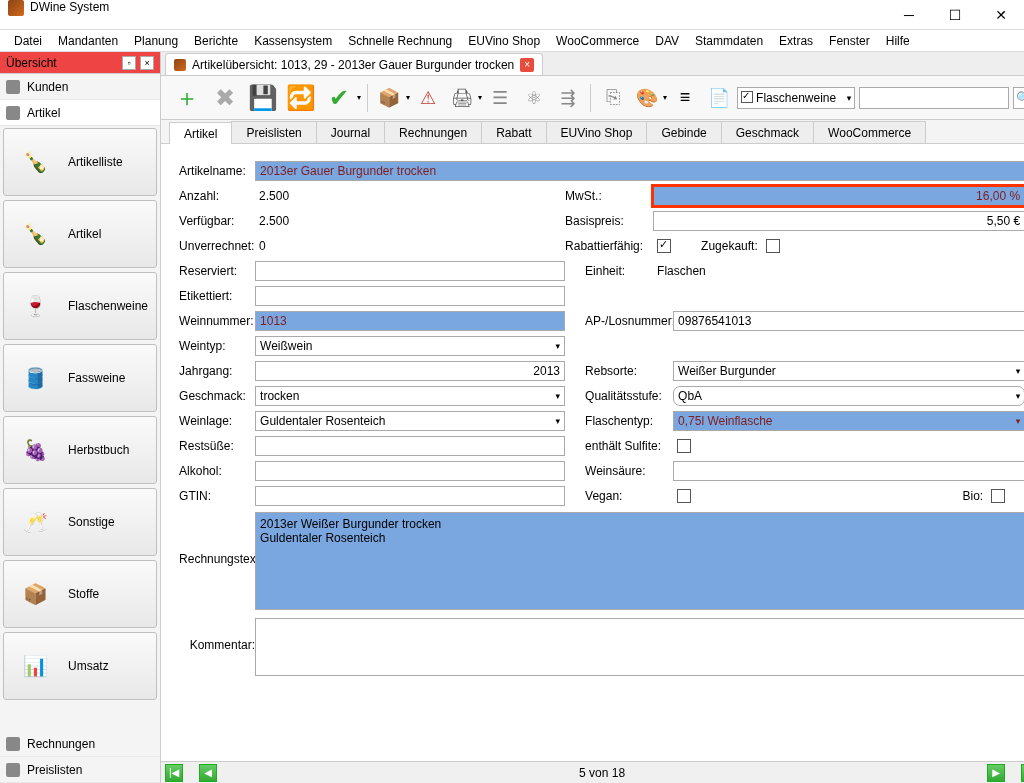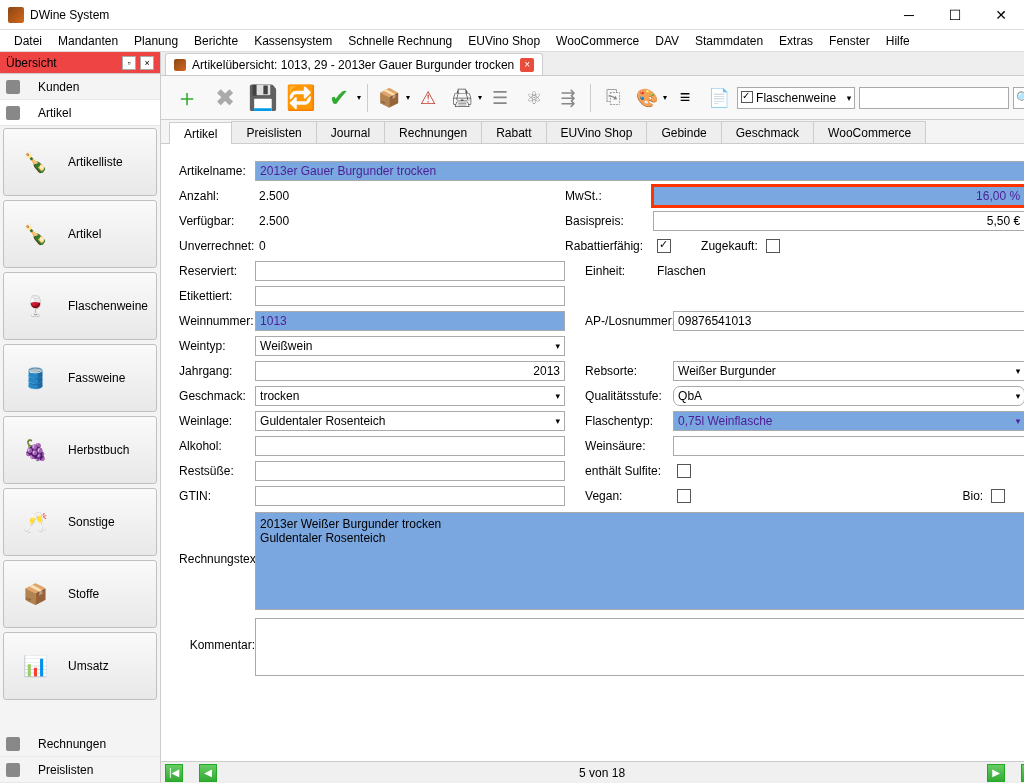--- a/index.html
+++ b/index.html
@@ -1,32 +1,32 @@
 <!DOCTYPE html>
 <html><head>
 <meta charset="utf-8">
 <style>
 * { box-sizing: border-box; font-family: "Segoe UI", Tahoma, sans-serif; font-size: 12px; }
 body { margin: 0; background: #f0f0f0; width: 1024px; height: 783px; overflow: hidden; }
 
-.titlebar { height: 30px; background: #fff; display: flex; align-items: center; padding: 0 0 0 8px; border-bottom: 1px solid #ddd; }
+.titlebar { height: 30px; background: #fff; display: flex; padding: 0 0 0 8px; border-bottom: 1px solid #ddd; }
 .titlebar .icon { width: 16px; height: 16px; margin-right: 6px; background: linear-gradient(135deg,#8b4513,#d2691e); border-radius:2px; }
 .titlebar .title { flex: 1; }
 .titlebar .btn { width: 46px; height: 30px; display:flex; align-items:center; justify-content:center; font-size:14px; }
 
 .menubar { height: 22px; background:#fff; display:flex; align-items:center; padding:0 6px; border-bottom:1px solid #ddd; gap:0; }
 .menubar span { padding:2px 8px; cursor:default; }
 
 .mainrow { display:flex; height: calc(783px - 30px - 22px); }
 
 .sidebar { width: 172px; background:#f4f4f4; border-right:1px solid #ccc; display:flex; flex-direction:column; }
 .sb-header { height:22px; background:#ef4444; border-bottom:1px solid #ccc; display:flex; align-items:center; padding:0 6px; font-weight:400; }
 .sb-header .sp { margin-left:auto; display:flex; gap:4px;}
 .sb-smallbtn{width:14px;height:14px;border:1px solid #aaa;background:#fff;font-size:9px;display:flex;align-items:center;justify-content:center;}
-.sb-item { height:26px; display:flex; align-items:center; padding:0 6px; gap:18px; border-bottom:1px solid #e8e8e8; cursor:default;}
+.sb-item { height:26px; display:flex; align-items:center; padding:0 6px; gap:7px; border-bottom:1px solid #e8e8e8; cursor:default;}
 .sb-item.sel { background:#fff; }
 .sb-item .ic{width:14px;height:14px;background:#888;border-radius:2px;}
 .sb-big { height:68px; display:flex; align-items:center; gap:8px; padding:0 8px; margin:2px 3px; background:linear-gradient(#fafafa,#e8e8e8); border:1px solid #c0c0c0; border-radius:3px; cursor:default;}
 .sb-bigicon{width:48px;height:48px;border-radius:4px;display:flex;align-items:center;justify-content:center;font-size:20px;}
 .sb-spacer{flex:1;}
 
 .content { flex:1; display:flex; flex-direction:column; background:#fff; }
 
 .doctab { height:24px; background:#eee; border-bottom:1px solid #ccc; display:flex; align-items:flex-end; padding-left:4px;}
 .doctab .tab{height:22px;background:#fff;border:1px solid #ccc;border-bottom:none;padding:0 8px;display:flex;align-items:center;gap:6px;border-radius:3px 3px 0 0;}
@@ -48,21 +48,21 @@
 
 .subtabs{height:24px;background:#f4f4f4;border-bottom:1px solid #ccc;display:flex;align-items:flex-end;padding-left:8px;}
 .subtabs .tab{height:22px;padding:0 14px;border:1px solid #ccc;border-bottom:none;background:#eee;display:flex;align-items:center;margin-right:-1px;}
 .subtabs .tab.active{background:#fff;position:relative;top:1px;}
 
 .form{flex:1;overflow:auto;padding:14px 18px 8px 18px;background:#fff;}
 .row{display:flex;align-items:center;height:25px;margin-bottom:0px;}
 .lab{width:76px;flex-shrink:0;}
 .lab2{width:88px;flex-shrink:0;}
 .val{flex:1;height:20px;border:1px solid #aaa;background:#fff;padding:0 4px;display:flex;align-items:center;}
-.val.blue{background:#7ba7e0;color:#4c1d95;}
+.val.blue{background:#7ba7e0;color:#7f1d1d;}
 .val.right{justify-content:flex-end;}
 .val.sel{border:1px solid #aaa;position:relative;}
 .val.sel::after{content:"▾";position:absolute;right:4px;font-size:9px;}
 .static{padding:0 4px;}
 .gap{width:20px;flex-shrink:0;}
 .chk2{width:14px;height:14px;border:1px solid #555;margin-left:4px;position:relative;flex-shrink:0;}
 .chk2.on::after{content:"✓";position:absolute;top:-2px;left:1px;font-size:11px;}
 .highlight-red{outline:3px solid #ff3300;outline-offset:-1px;}
 
 .bigtext{height:98px;border:1px solid #aaa;background:#7ba7e0;padding:4px;white-space:pre-line;}
@@ -295,32 +295,32 @@
         <div class="val sel" style="flex:1;border-radius:7px;">QbA</div>
       </div>
       <div class="row">
         <div class="lab">Weinlage:</div>
         <div class="val sel" style="width:310px;flex:none;">Guldentaler Rosenteich</div>
         <div class="gap"></div>
         <div class="lab2" style="width:88px;">Flaschentyp:</div>
         <div class="val sel blue" style="flex:1;">0,75l Weinflasche</div>
       </div>
       <div class="row">
+        <div class="lab">Restsüße:</div>
+        <div class="val" style="width:310px;flex:none;"></div>
+        <div class="gap"></div>
+        <div class="lab2" style="width:88px;">enthält Sulfite:</div>
+        <div class="chk2"></div>
+      </div>
+      <div class="row">
         <div class="lab">Alkohol:</div>
         <div class="val" style="width:310px;flex:none;"></div>
         <div class="gap"></div>
         <div class="lab2" style="width:88px;">Weinsäure:</div>
         <div class="val" style="flex:1;"></div>
-      </div>
-      <div class="row">
-        <div class="lab">Restsüße:</div>
-        <div class="val" style="width:310px;flex:none;"></div>
-        <div class="gap"></div>
-        <div class="lab2" style="width:88px;">enthält Sulfite:</div>
-        <div class="chk2"></div>
       </div>
       <div class="row">
         <div class="lab">GTIN:</div>
         <div class="val" style="width:310px;flex:none;"></div>
         <div class="gap"></div>
         <div class="lab2" style="width:88px;">Vegan:</div>
         <div class="chk2"></div>
         <div style="flex:1;"></div>
         <div>Bio:</div>
         <div class="chk2" style="margin-left:8px;margin-right:20px;"></div>

